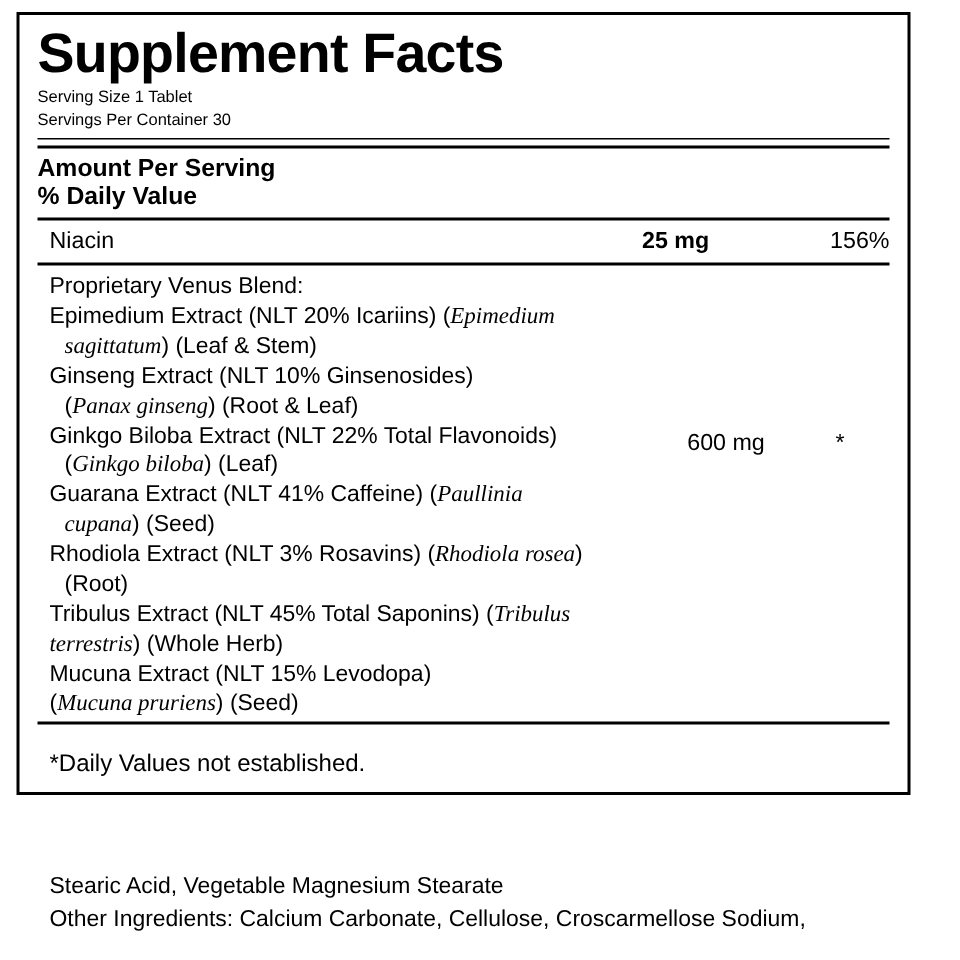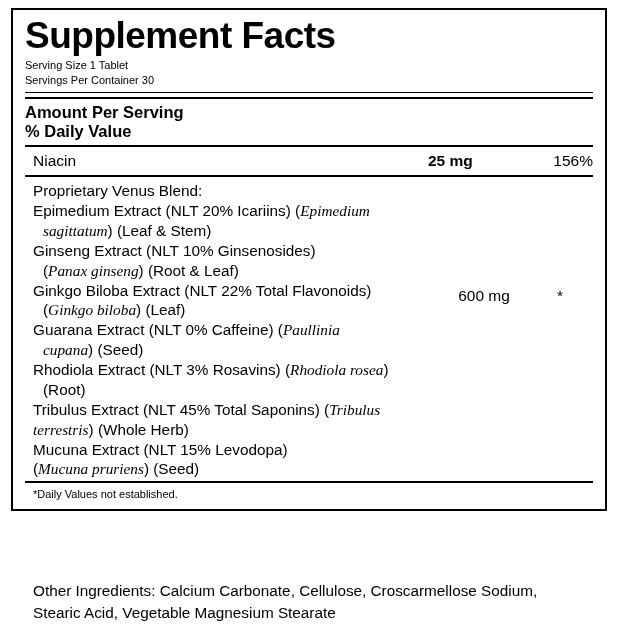--- a/index.html
+++ b/index.html
@@ -122,22 +122,23 @@
     padding-top: 106px;
   }
   .blend-dv {
     flex: 0 0 66px;
     text-align: center;
     font-size: 15.5px;
     white-space: nowrap;
     padding-top: 106px;
   }
   .footnote {
-    font-size: 11px;
+    font-size: 16px;
     padding: 5px 0 1px 8px;
+    margin-top: 13px;
   }
   .other {
     position: absolute;
     left: 33px;
     top: 580px;
     width: 580px;
     font-size: 15.3px;
     line-height: 1.45;
   }
   i { font-style: italic; font-family: Liberation Serif, serif; }
@@ -187,21 +188,21 @@
           <span>Ginseng Extract (NLT 10% Ginsenosides)</span>
           <span class="cont"><span>(</span><i>Panax ginseng</i><span>) (Root &amp; Leaf)</span></span>
         </div>
 
         <div class="ing">
           <span>Ginkgo Biloba Extract (NLT 22% Total Flavonoids)</span>
           <span class="cont"><span>(</span><i>Ginkgo biloba</i><span>) (Leaf)</span></span>
         </div>
 
         <div class="ing">
-          <span>Guarana Extract (NLT 0% Caffeine) (</span><i>Paullinia</i>
+          <span>Guarana Extract (NLT 41% Caffeine) (</span><i>Paullinia</i>
           <span class="cont"><i>cupana</i><span>) (Seed)</span></span>
         </div>
 
         <div class="ing">
           <span>Rhodiola Extract (NLT 3% Rosavins) (</span><i>Rhodiola rosea</i><span>)</span>
           <span class="cont">(Root)</span>
         </div>
 
         <div class="ing">
           <span>Tribulus Extract (NLT 45% Total Saponins) (</span><i>Tribulus</i>
@@ -218,17 +219,17 @@
       <div class="blend-dv">*</div>
     </div>
 
     <div class="rule-med"></div>
 
     <div class="footnote">*Daily Values not established.</div>
 
   </div>
 
   <div class="other">
+    <div>Stearic Acid, Vegetable Magnesium Stearate</div>
     <div>Other Ingredients: Calcium Carbonate, Cellulose, Croscarmellose Sodium,</div>
-    <div>Stearic Acid, Vegetable Magnesium Stearate</div>
   </div>
 
 </div>
 
 </body></html>

